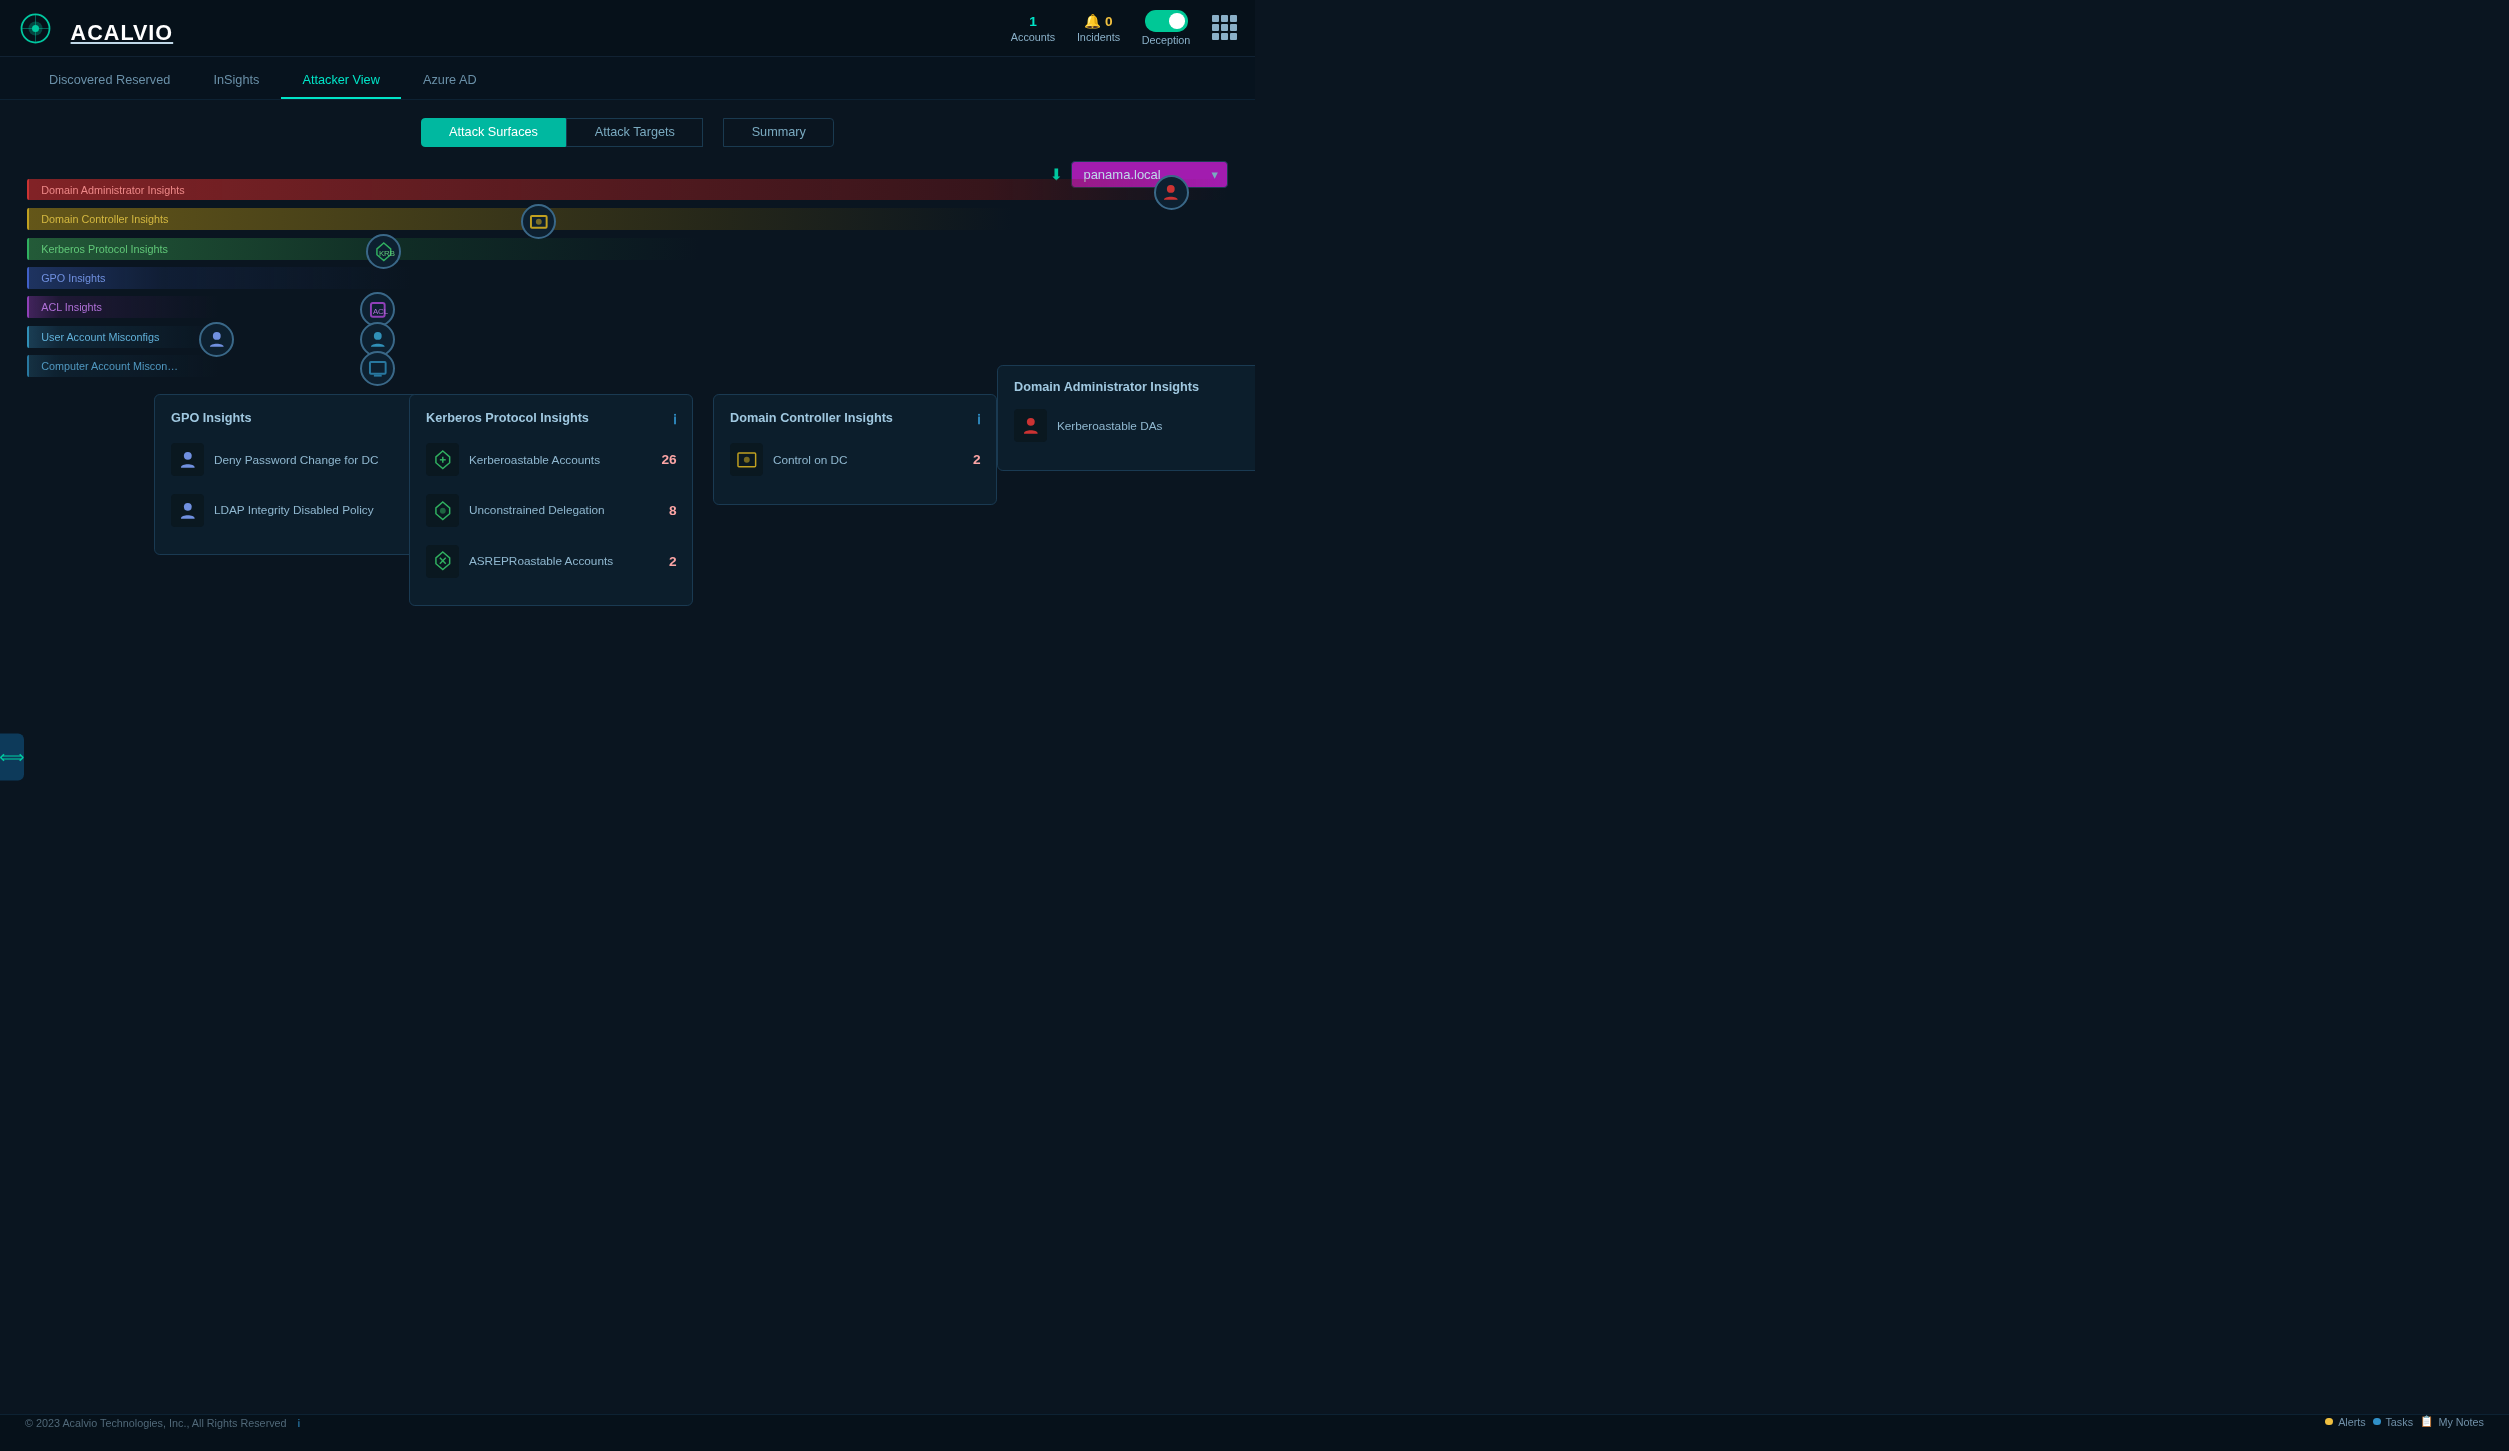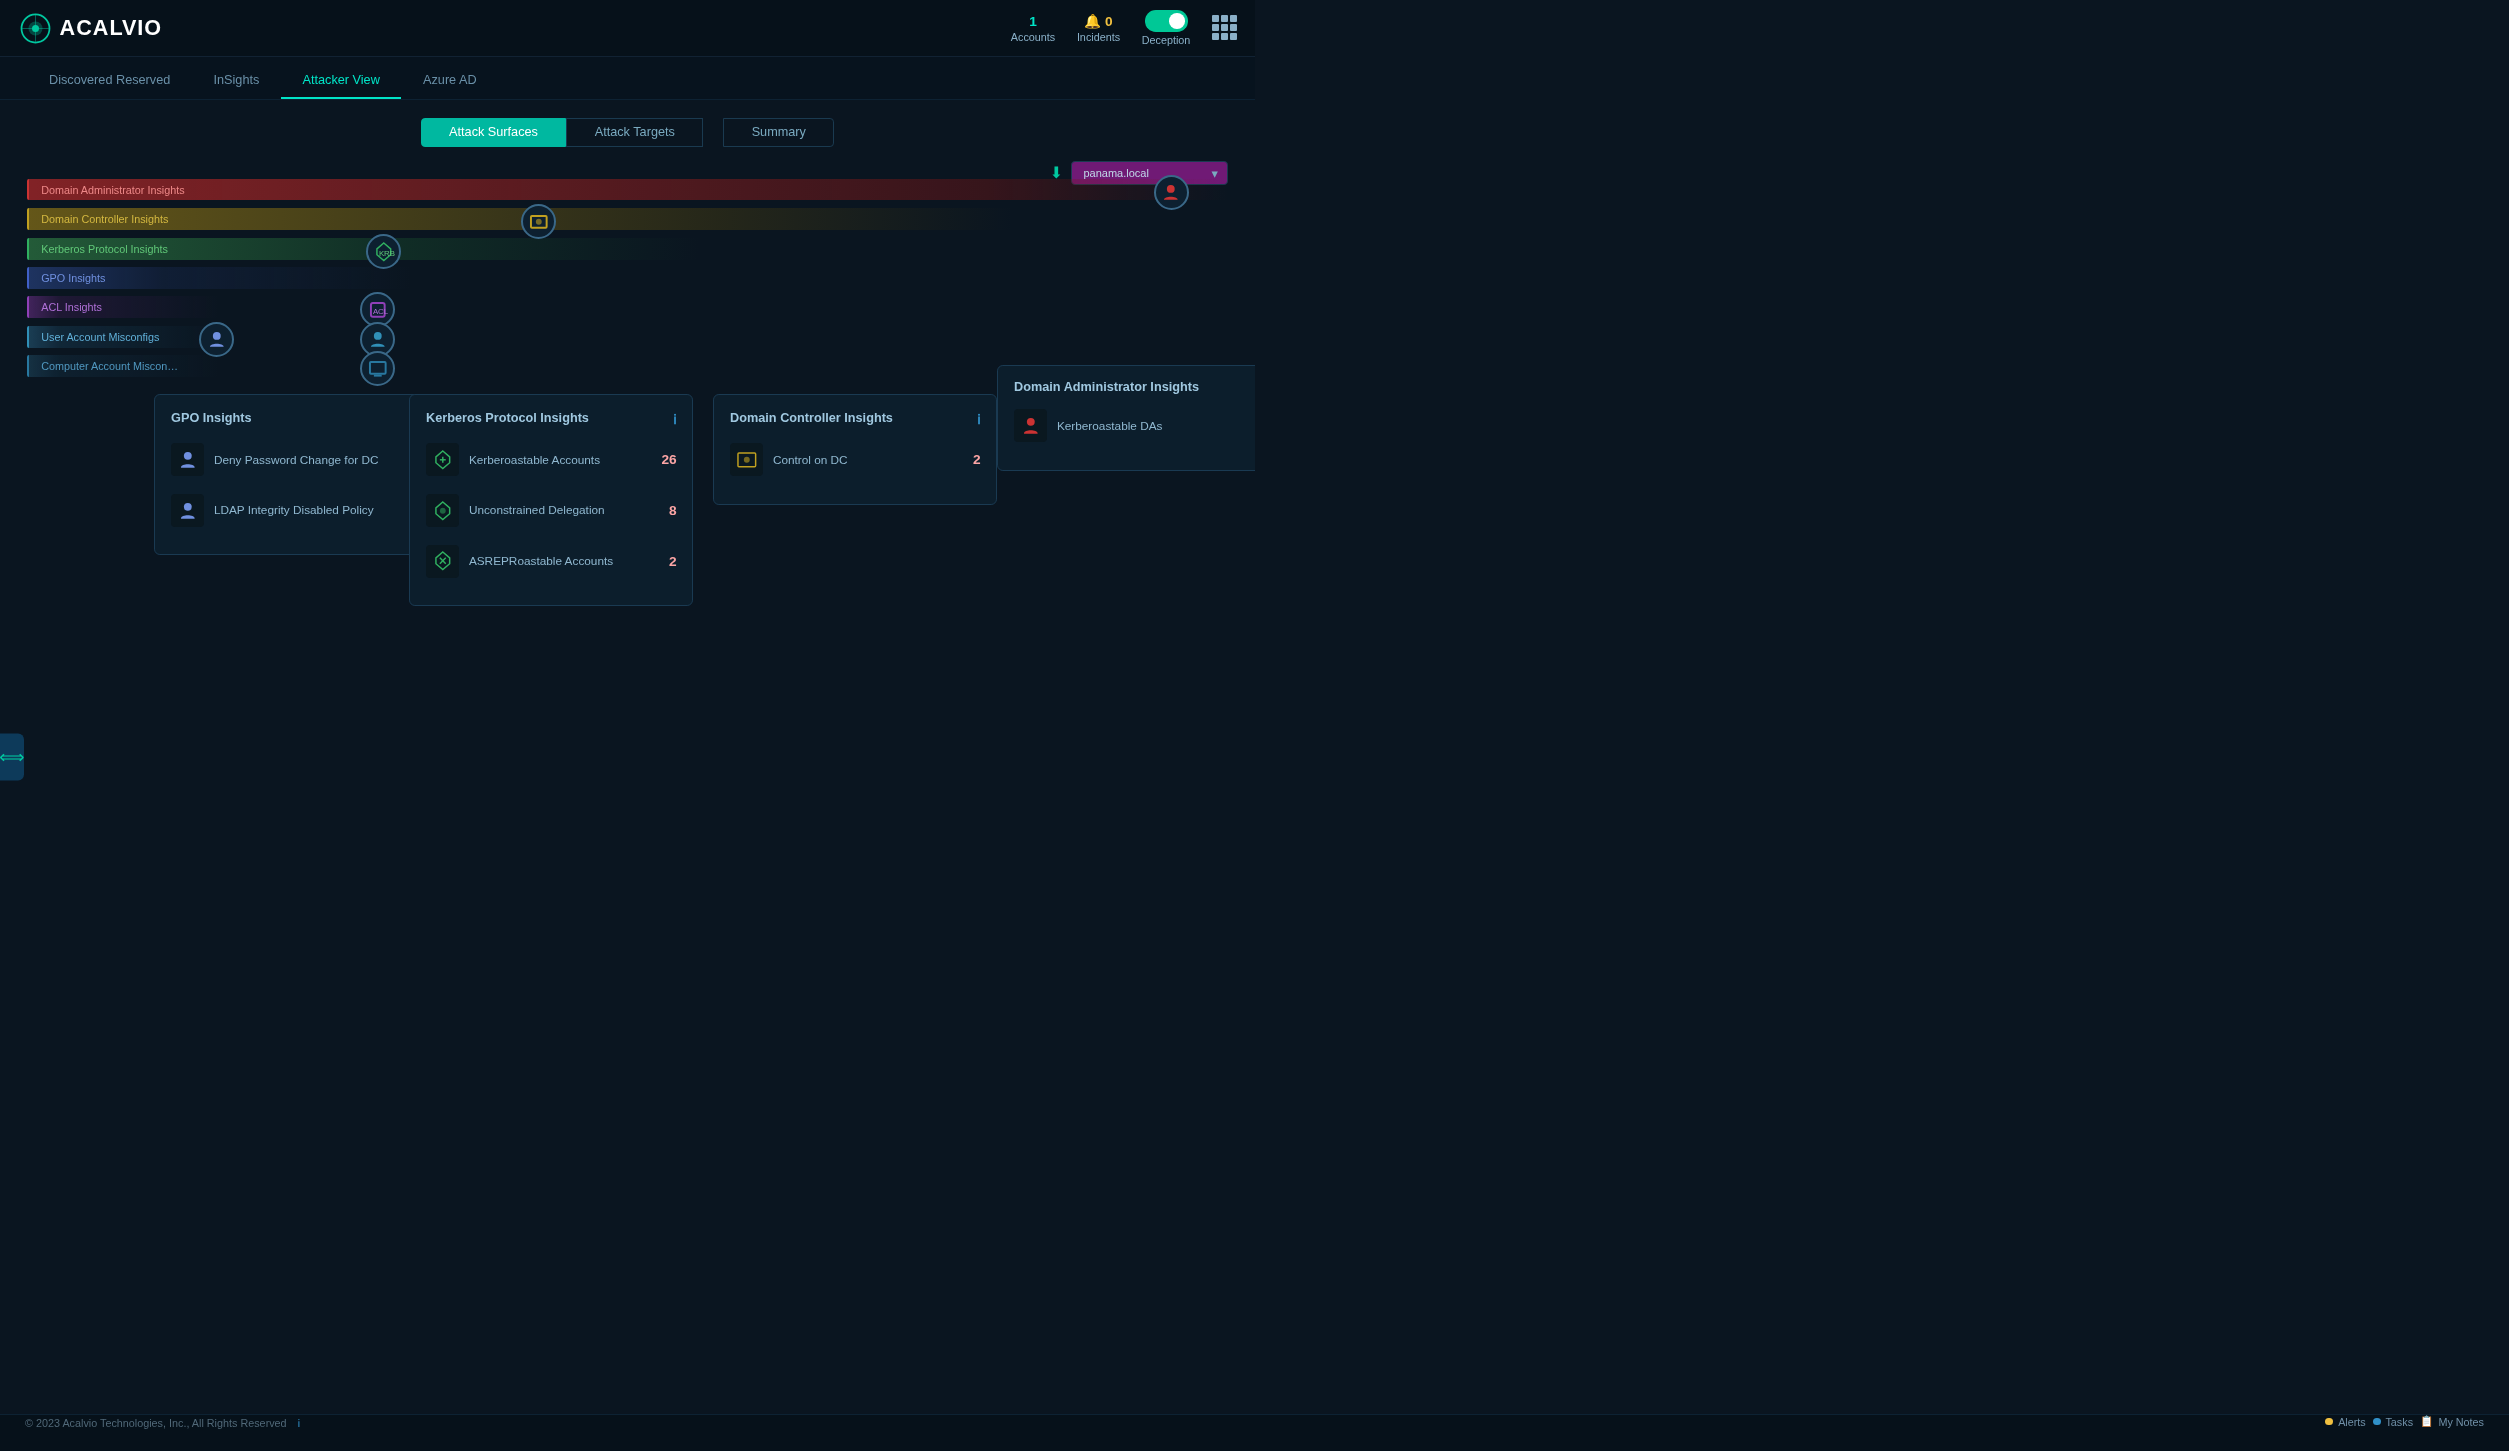--- a/index.html
+++ b/index.html
@@ -18,22 +18,23 @@
       background: #06111a;
       display: flex;
       align-items: center;
       justify-content: space-between;
       padding: 0 17.6px;
       height: 57px;
       border-bottom: 1px solid #112233;
     }
     .logo {
       display: flex;
-      align-items: center;
-      gap: 7px;
+      align-items: flex-end;
+      gap: 18px;
+      text-decoration: underline;
     }
     .logo-text {
       font-size: 21.6px;
       font-weight: bold;
       color: #fff;
       letter-spacing: 1px;
     }
     .logo-icon {
       width: 35px;
       height: 35px;
@@ -154,26 +155,26 @@
       display: flex;
       align-items: center;
       gap: 7.8px;
     }
     .download-icon {
       color: #00c8a0;
       font-size: 15.7px;
       cursor: pointer;
     }
     .domain-dropdown {
-      background: #701a75;
+      background: #a21caf;
       border: 1px solid #1a3a50;
       border-radius: 3.9px;
       padding: 4.9px 31px 4.9px 11.8px;
       color: #c0d8e8;
-      font-size: 11px;
+      font-size: 13px;
       cursor: pointer;
       position: relative;
       min-width: 157px;
       appearance: none;
     }
     .domain-select-wrapper {
       position: relative;
     }
     .domain-select-wrapper::after {
       content: '▾';

